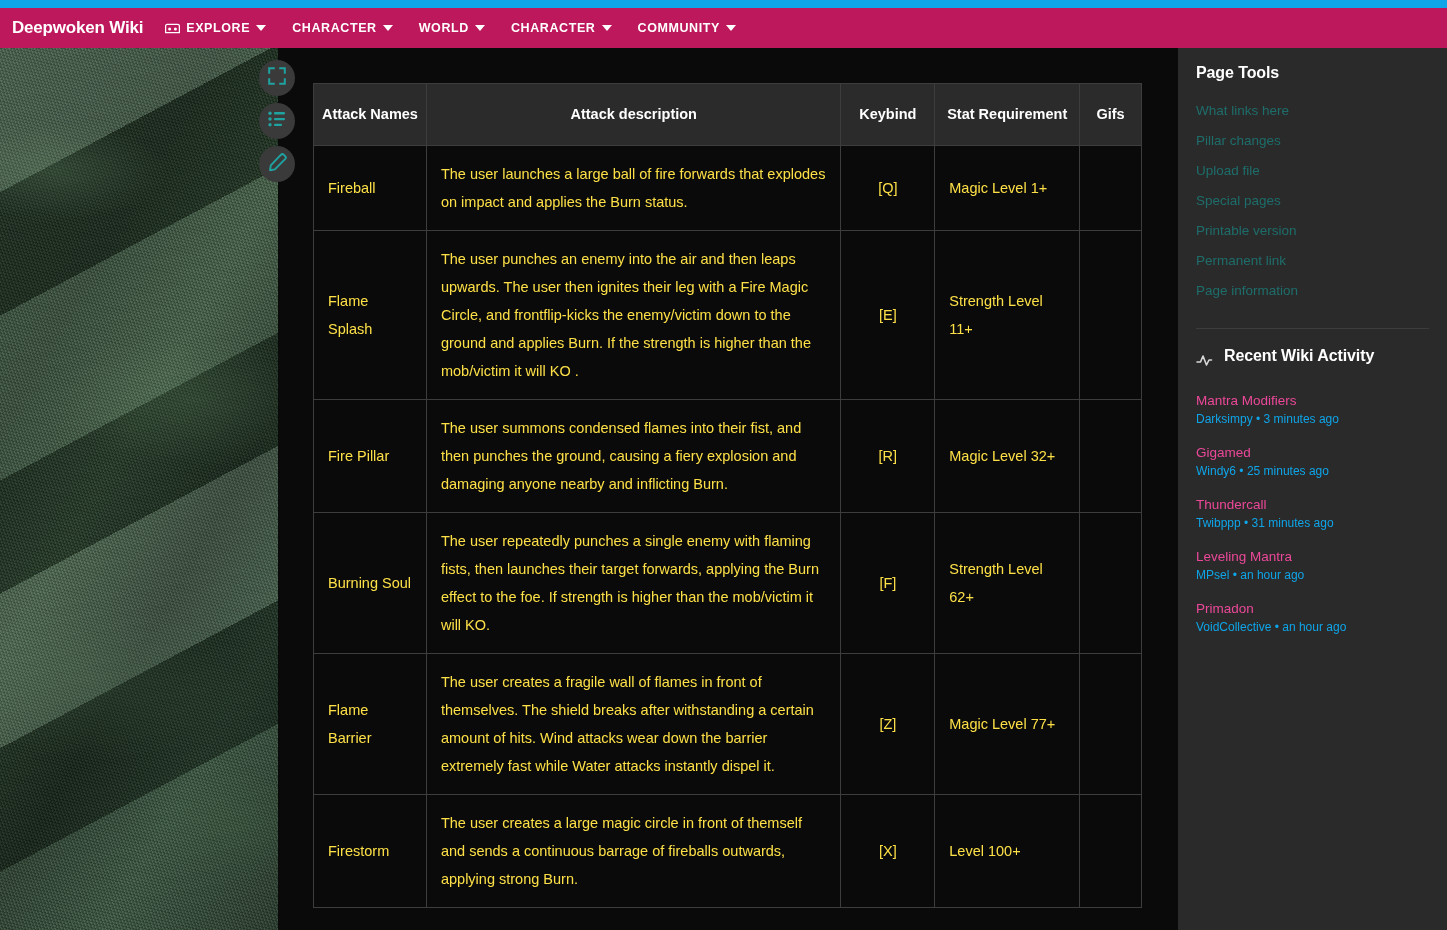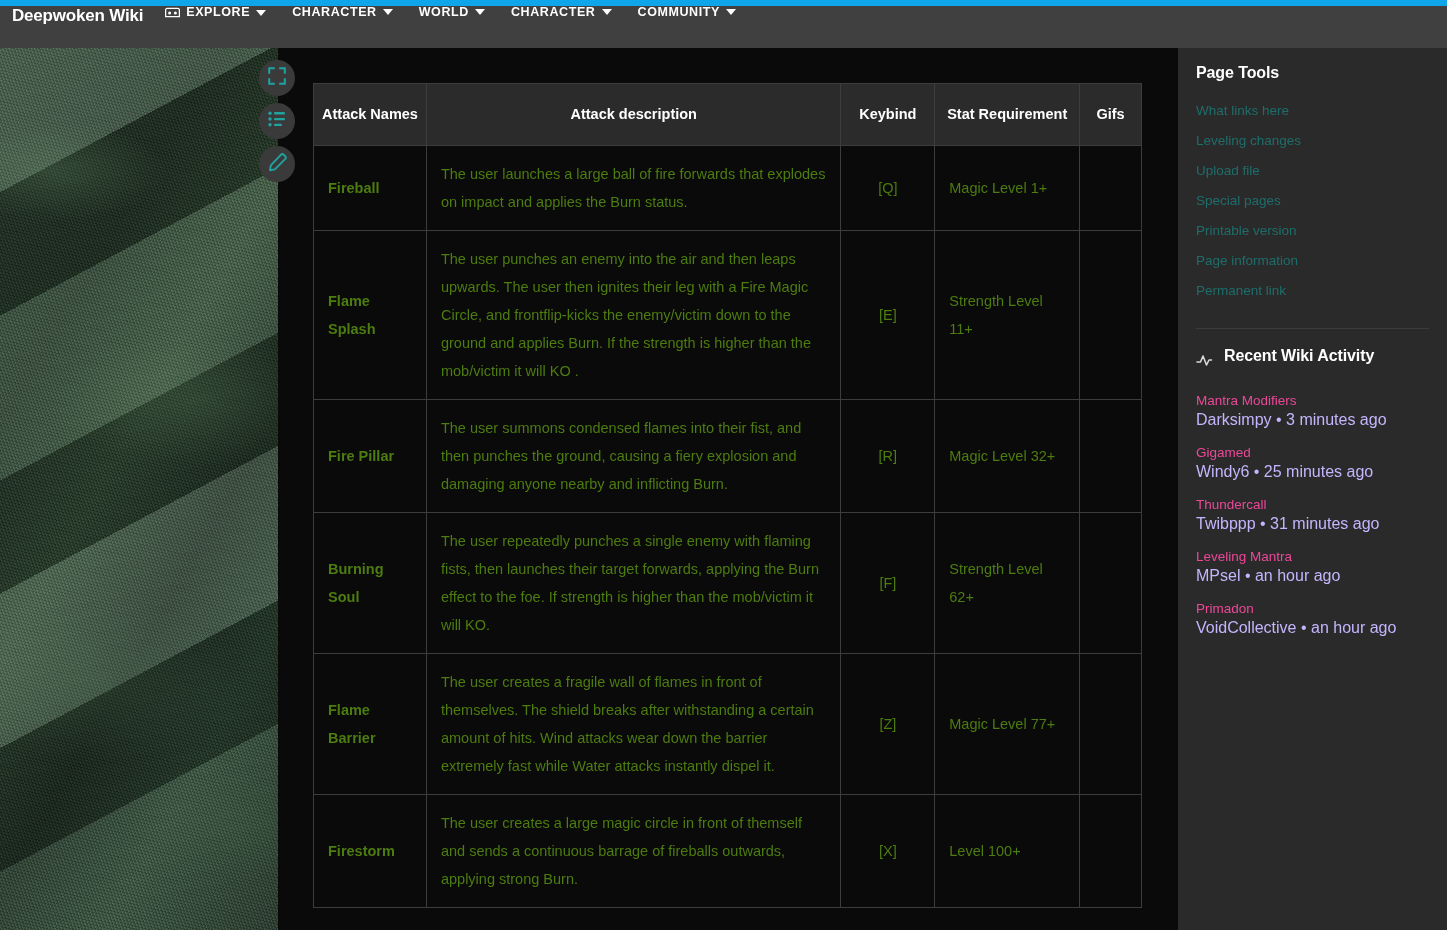--- a/index.html
+++ b/index.html
@@ -33,24 +33,24 @@
       radial-gradient(ellipse 190px 90px at 70% 40%, rgba(110,150,110,0.18), transparent 72%),
       radial-gradient(ellipse 200px 110px at 35% 72%, rgba(90,130,95,0.18), transparent 72%),
       radial-gradient(ellipse 150px 80px at 85% 88%, rgba(70,110,75,0.16), transparent 70%);
   }
 
   
   #topnav {
     position: absolute;
     left: 0; top: 0;
     width: 1447px; height: 48px;
-    background: #404040;
-    border-top: 6px solid #0ea5e9;
+    background: #be185d;
+    border-top: 8px solid #0ea5e9;
     display: flex;
-    align-items: flex-start;
+    align-items: center;
     padding-left: 12px;
     z-index: 40;
   }
   .nav-brand {
     color: #ffffff;
     font-size: 17px;
     font-weight: bold;
     letter-spacing: -0.2px;
     margin-right: 22px;
     white-space: nowrap;
@@ -133,26 +133,26 @@
     background: #2b2b2b;
     color: #ffffff;
     font-size: 14.5px;
     font-weight: bold;
     text-align: center;
     padding: 16px 8px;
     line-height: 29px;
   }
   #attack-table tbody td {
     background: #0a0a0a;
-    color: #4d7c0f;
+    color: #fde047;
     font-size: 14.5px;
     line-height: 28px;
     padding: 14px 14px;
   }
-  td.c-name      { width: 106px; text-align: left; font-weight: bold; }
+  td.c-name      { width: 106px; text-align: left; }
   td.c-desc      { width: 389px; text-align: left; }
   td.c-keybind   { width: 88px;  text-align: center; }
   td.c-stat      { width: 136px; text-align: left; }
   td.c-gifs      { width: 58px;  }
   th.h-name      { width: 106px; }
   th.h-desc      { width: 389px; }
   th.h-keybind   { width: 88px;  }
   th.h-stat      { width: 136px; }
   th.h-gifs      { width: 58px;  }
 
@@ -197,22 +197,22 @@
   .activity-title {
     display: block;
     color: #ec4899;
     font-size: 13.5px;
     line-height: 19px;
     text-decoration: none;
     cursor: pointer;
     white-space: nowrap;
   }
   .activity-meta {
-    color: #c4b5fd;
-    font-size: 16px;
+    color: #0ea5e9;
+    font-size: 12px;
     line-height: 19px;
     white-space: nowrap;
   }
 
   
   #page-scrollbar {
     position: absolute;
     right: 0; top: 48px;
     width: 0px; height: 882px;
   }
@@ -358,26 +358,26 @@
     </tbody>
   </table>
 
 </main>
 
 <aside id="sidebar">
 
   <div class="side-heading">Page Tools</div>
 
   <a class="side-link">What links here</a>
-  <a class="side-link">Leveling changes</a>
+  <a class="side-link">Pillar changes</a>
   <a class="side-link">Upload file</a>
   <a class="side-link">Special pages</a>
   <a class="side-link">Printable version</a>
+  <a class="side-link">Permanent link</a>
   <a class="side-link">Page information</a>
-  <a class="side-link">Permanent link</a>
 
   <hr id="tools-divider">
 
   <div class="activity-heading">
     <span>
       <svg width="20" height="16" viewBox="0 0 20 16">
         <polyline points="1,10 4.5,10 7,4 10.5,13 13,8 15.5,8" fill="none" stroke="#d8d8d8" stroke-width="1.6" stroke-linecap="round" stroke-linejoin="round"></polyline>
       </svg>
     </span>
     <span class="side-heading">Recent Wiki Activity</span>

